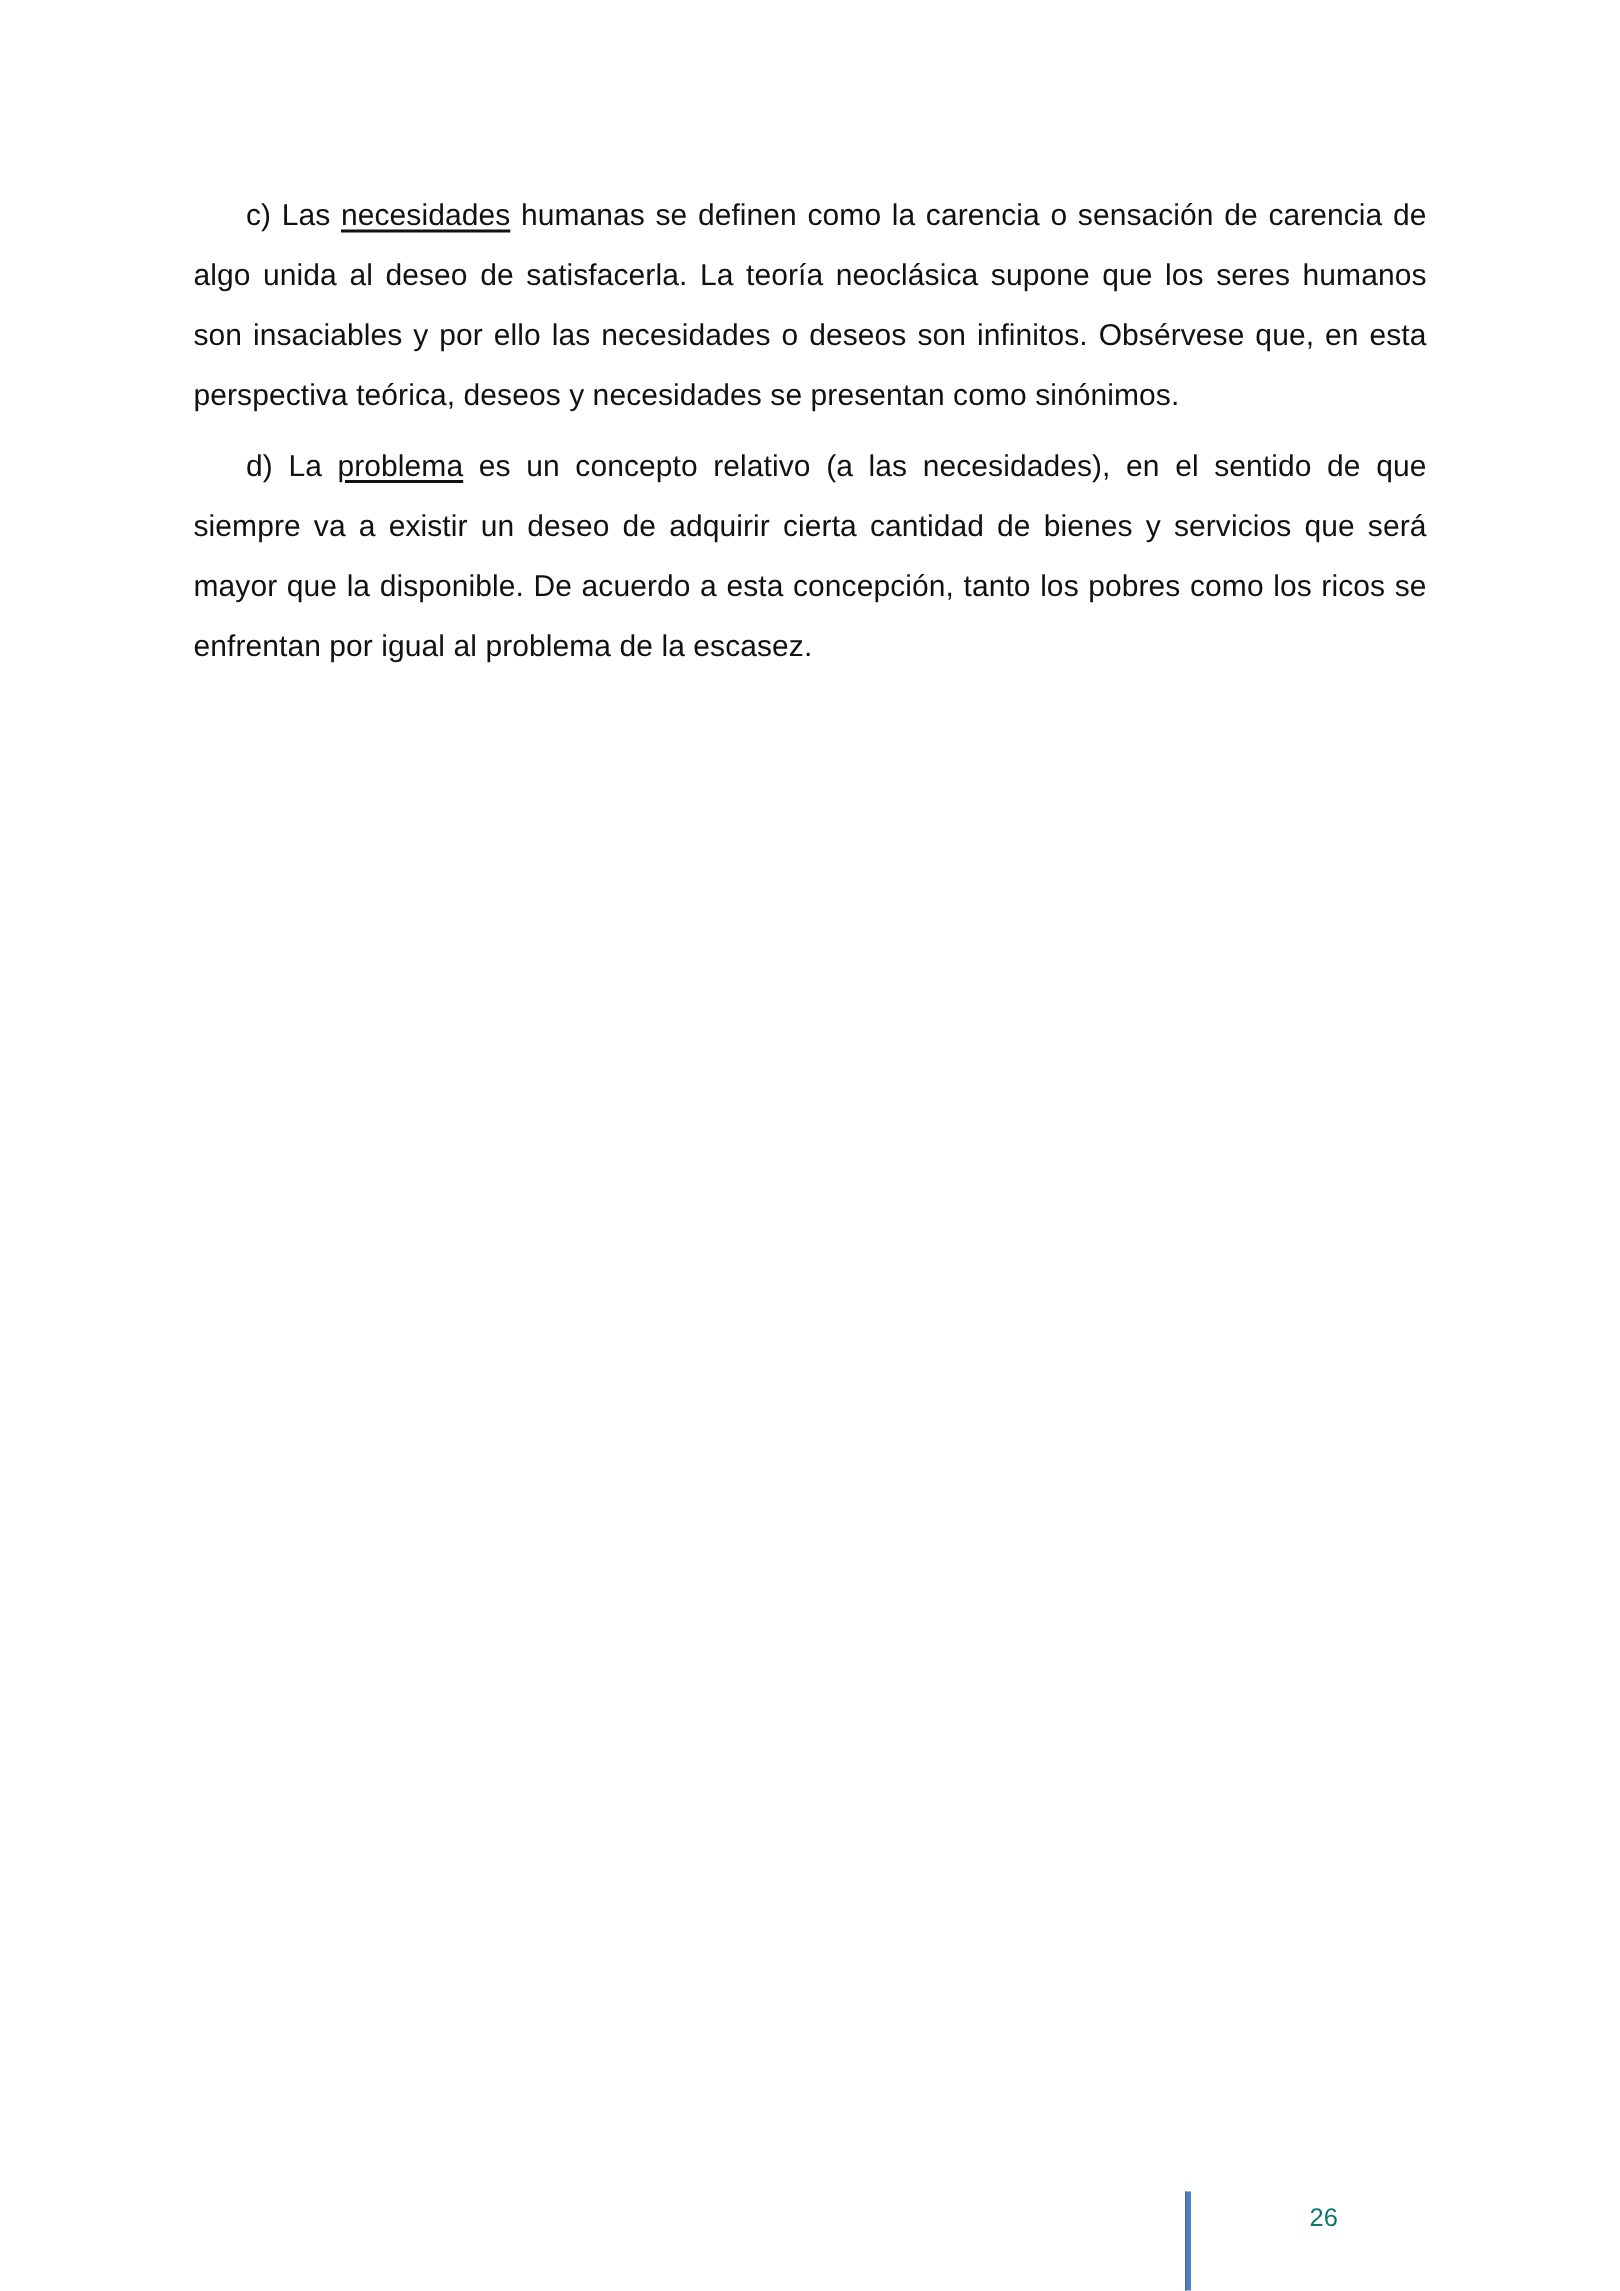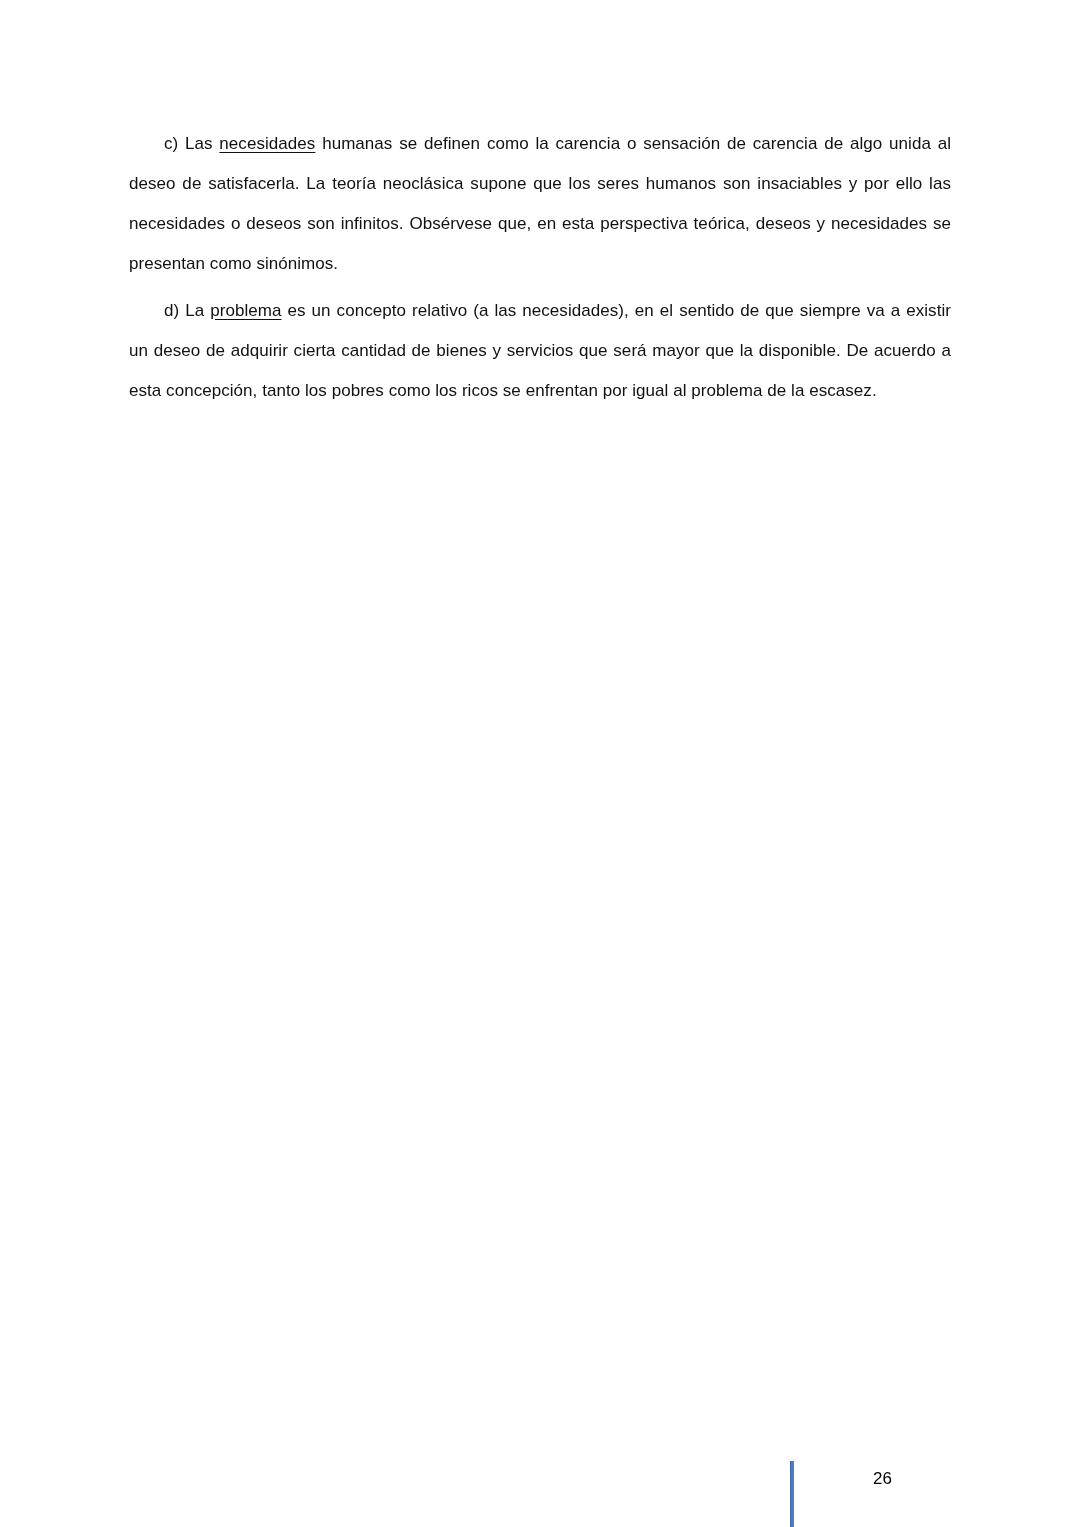--- a/index.html
+++ b/index.html
@@ -16,21 +16,21 @@
       color: #111111;
     }
     .page-body {
       position: absolute;
       left: 129px;
       top: 124px;
       width: 822px;
     }
     .para {
       margin: 0 0 7px 0;
-      font-size: 17px;
+      font-size: 20px;
       line-height: 40px;
       text-align: justify;
       text-indent: 35px;
       letter-spacing: 0.05px;
     }
     .para .u {
       text-decoration: underline;
       text-underline-offset: 3px;
     }
     .footer-rule {
@@ -42,21 +42,21 @@
       background: #4f7ec0;
       border-left: 1px solid #3d6aa8;
       box-sizing: border-box;
     }
     .page-number {
       position: absolute;
       left: 873px;
       top: 1468px;
       font-size: 17px;
       line-height: 22px;
-      color: #000000;
+      color: #0f766e;
     }
   </style>
 </head>
 <body>
 
 <main class="page-body">
   <p class="para"><span>c) Las </span><span class="u">necesidades</span><span> humanas se definen como la carencia o sensación de carencia de algo unida al deseo de satisfacerla. La teoría neoclásica supone que los seres humanos son insaciables y por ello las necesidades o deseos son infinitos. Obsérvese que, en esta perspectiva teórica, deseos y necesidades se presentan como sinónimos.</span></p>
   <p class="para"><span>d) La </span><span class="u">problema</span><span> es un concepto relativo (a las necesidades), en el sentido de que siempre va a existir un deseo de adquirir cierta cantidad de bienes y servicios que será mayor que la disponible. De acuerdo a esta concepción, tanto los pobres como los ricos se enfrentan por igual al problema de la escasez.</span></p>
 </main>
 

